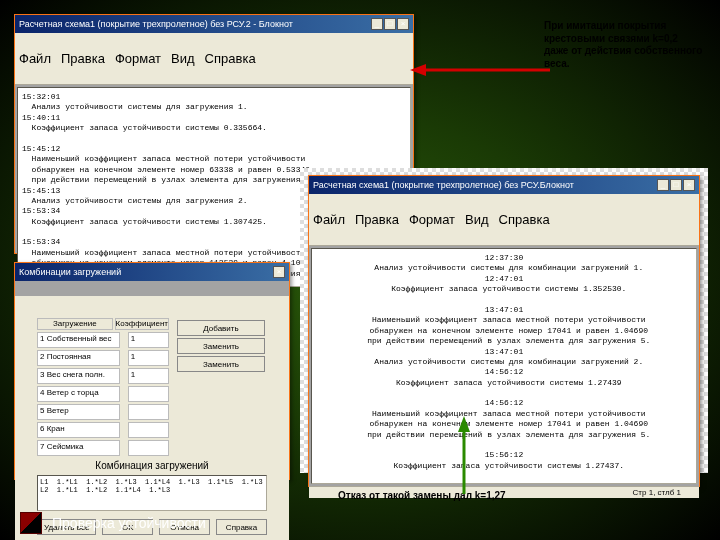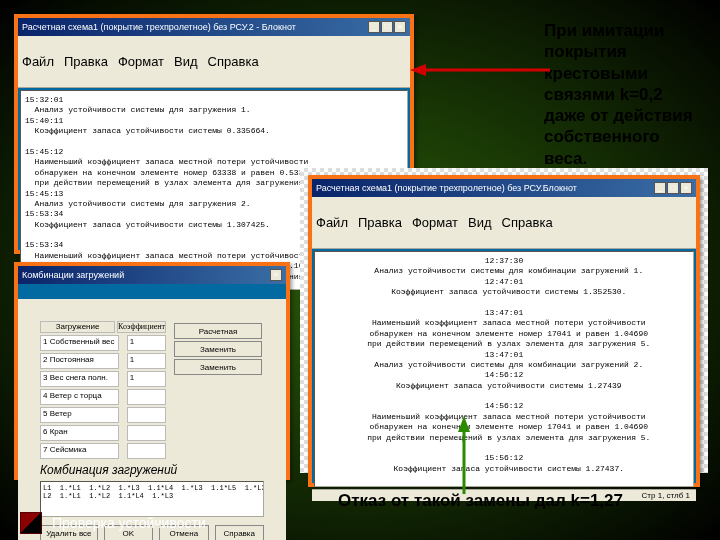--- a/index.html
+++ b/index.html
@@ -5,22 +5,22 @@
   * { box-sizing: border-box; margin: 0; padding: 0; }
   body {
     width: 720px; height: 540px;
     background: radial-gradient(ellipse at center, #2a5a0a 0%, #1a3a05 40%, #000000 100%);
     font-family: Arial, sans-serif;
     position: relative;
     overflow: hidden;
   }
   .window {
     position: absolute;
-    background: #0369a1;
-    border: 4px solid #f97316;
+    background: #a3a3a3;
+    border: 1px solid #f97316;
     box-shadow: 2px 2px 4px rgba(0,0,0,0.4);
   }
   .titlebar {
     height: 18px;
     background: linear-gradient(to right, #0a246a, #3a6ea5);
     color: #fff;
     font-size: 9px;
     padding: 2px 4px;
     display: flex;
     justify-content: space-between;
@@ -62,21 +62,21 @@
     background: #fff; font-family: "Courier New", monospace; font-size: 7px;
     padding: 2px; border: 1px inset #aca899; margin-top: 4px;
     color: #000; white-space: pre; height: 36px; overflow: hidden;
   }
   .bottom-btns { display: flex; gap: 6px; justify-content: flex-end; margin-top: 6px; }
   .bottom-btns .dialog-btn { width: 60px; }
   .annotation {
     position: absolute;
     color: #000;
     font-weight: bold;
-    font-size: 17px;
+    font-size: 10px;
     line-height: 1.25;
     font-family: Arial, sans-serif;
   }
   .footer {
     position: absolute;
     left: 0; bottom: 0; width: 100%;
     height: 34px;
     display: flex;
     align-items: center;
     padding: 0 20px;
@@ -147,46 +147,46 @@
     <span class="tiny">Комбинации загружений</span>
     <div class="btns">
       <div class="btn">×</div>
     </div>
   </div>
   <div class="dialog-content tiny">
     <div style="display:flex; gap:8px;">
       <div style="flex:1;">
         <div style="display:flex; gap:2px; margin-bottom:2px;">
           <div style="flex:2; background:#ece9d8; border:1px solid #bbb; text-align:center; height:12px;">Загружение</div>
-          <div style="flex:1; background:#ece9d8; border:1px solid #bbb; text-align:center; height:12px;font-family:Liberation Serif, serif;">Коэффициент</div>
+          <div style="flex:1; background:#ece9d8; border:1px solid #bbb; text-align:center; height:12px;">Коэффициент</div>
         </div>
         <div class="grid" style="grid-template-columns:2fr 1fr;">
           <div class="row">1 Собственный вес</div>
             <div class="row">1</div>
           <div class="row">2 Постоянная</div>
             <div class="row">1</div>
           <div class="row">3 Вес снега полн.</div>
             <div class="row">1</div>
           <div class="row">4 Ветер с торца</div>
             <div class="row"></div>
           <div class="row">5 Ветер</div>
             <div class="row"></div>
           <div class="row">6 Кран</div>
             <div class="row"></div>
           <div class="row">7 Сейсмика</div>
             <div class="row"></div>
         </div>
       </div>
       <div style="width:90px;">
-        <div class="dialog-btn">Расчетная</div>
+        <div class="dialog-btn">Добавить</div>
         <div class="dialog-btn">Заменить</div>
         <div class="dialog-btn">Заменить</div>
       </div>
     </div>
-    <div style="margin-top:4px; font-size:12px;font-style:italic;">Комбинация загружений</div>
+    <div style="text-align:center; margin-top:4px; font-size:10px;">Комбинация загружений</div>
     <div class="table-area">L1  1.*L1  1.*L2  1.*L3  1.1*L4  1.*L3  1.1*L5  1.*L3  1.1*L5  1.*L3  1.1*L5
 L2  1.*L1  1.*L2  1.1*L4  1.*L3</div>
     <div class="bottom-btns">
       <div class="dialog-btn" style="margin-right:auto; width:70px;">Удалить все</div>
       <div class="dialog-btn">OK</div>
       <div class="dialog-btn">Отмена</div>
       <div class="dialog-btn">Справка</div>
     </div>
   </div>
 </div>
@@ -225,21 +225,21 @@
 14:56:12
   Наименьший коэффициент запаса местной потери устойчивости
   обнаружен на конечном элементе номер 17041 и равен 1.04690
   при действии перемещений в узлах элемента для загружения 5.
 
 15:56:12
   Коэффициент запаса устойчивости системы 1.27437.
 
 
 16:03:52</div>
-  <div style="background:#ece9d8; border-top:1px solid #aca899; font-size:8px; text-align:right; padding:1px 6px;" class="tiny">Стр 1, стлб 1</div>
+  <div style="background:#ece9d8; border-top:1px solid #aca899; font-size:8px; text-align:right; padding:1px 18px;" class="tiny">Стр 1, стлб 1</div>
 </div>
 
 <div class="annotation" style="right:16px; top:20px; width:160px;">При имитации покрытия крестовыми связями k=0,2 даже от действия собственного веса.</div>
 
 <div class="annotation" style="left:338px; top:490px;">Отказ от такой замены дал k=1,27</div>
 
 <svg style="position:absolute; left:410px; top:60px; width:140px; height:20px;">
   <line x1="140" y1="10" x2="12" y2="10" stroke="#d40000" stroke-width="3"></line>
   <polygon points="0,10 16,4 16,16" fill="#d40000"></polygon>
 </svg>

